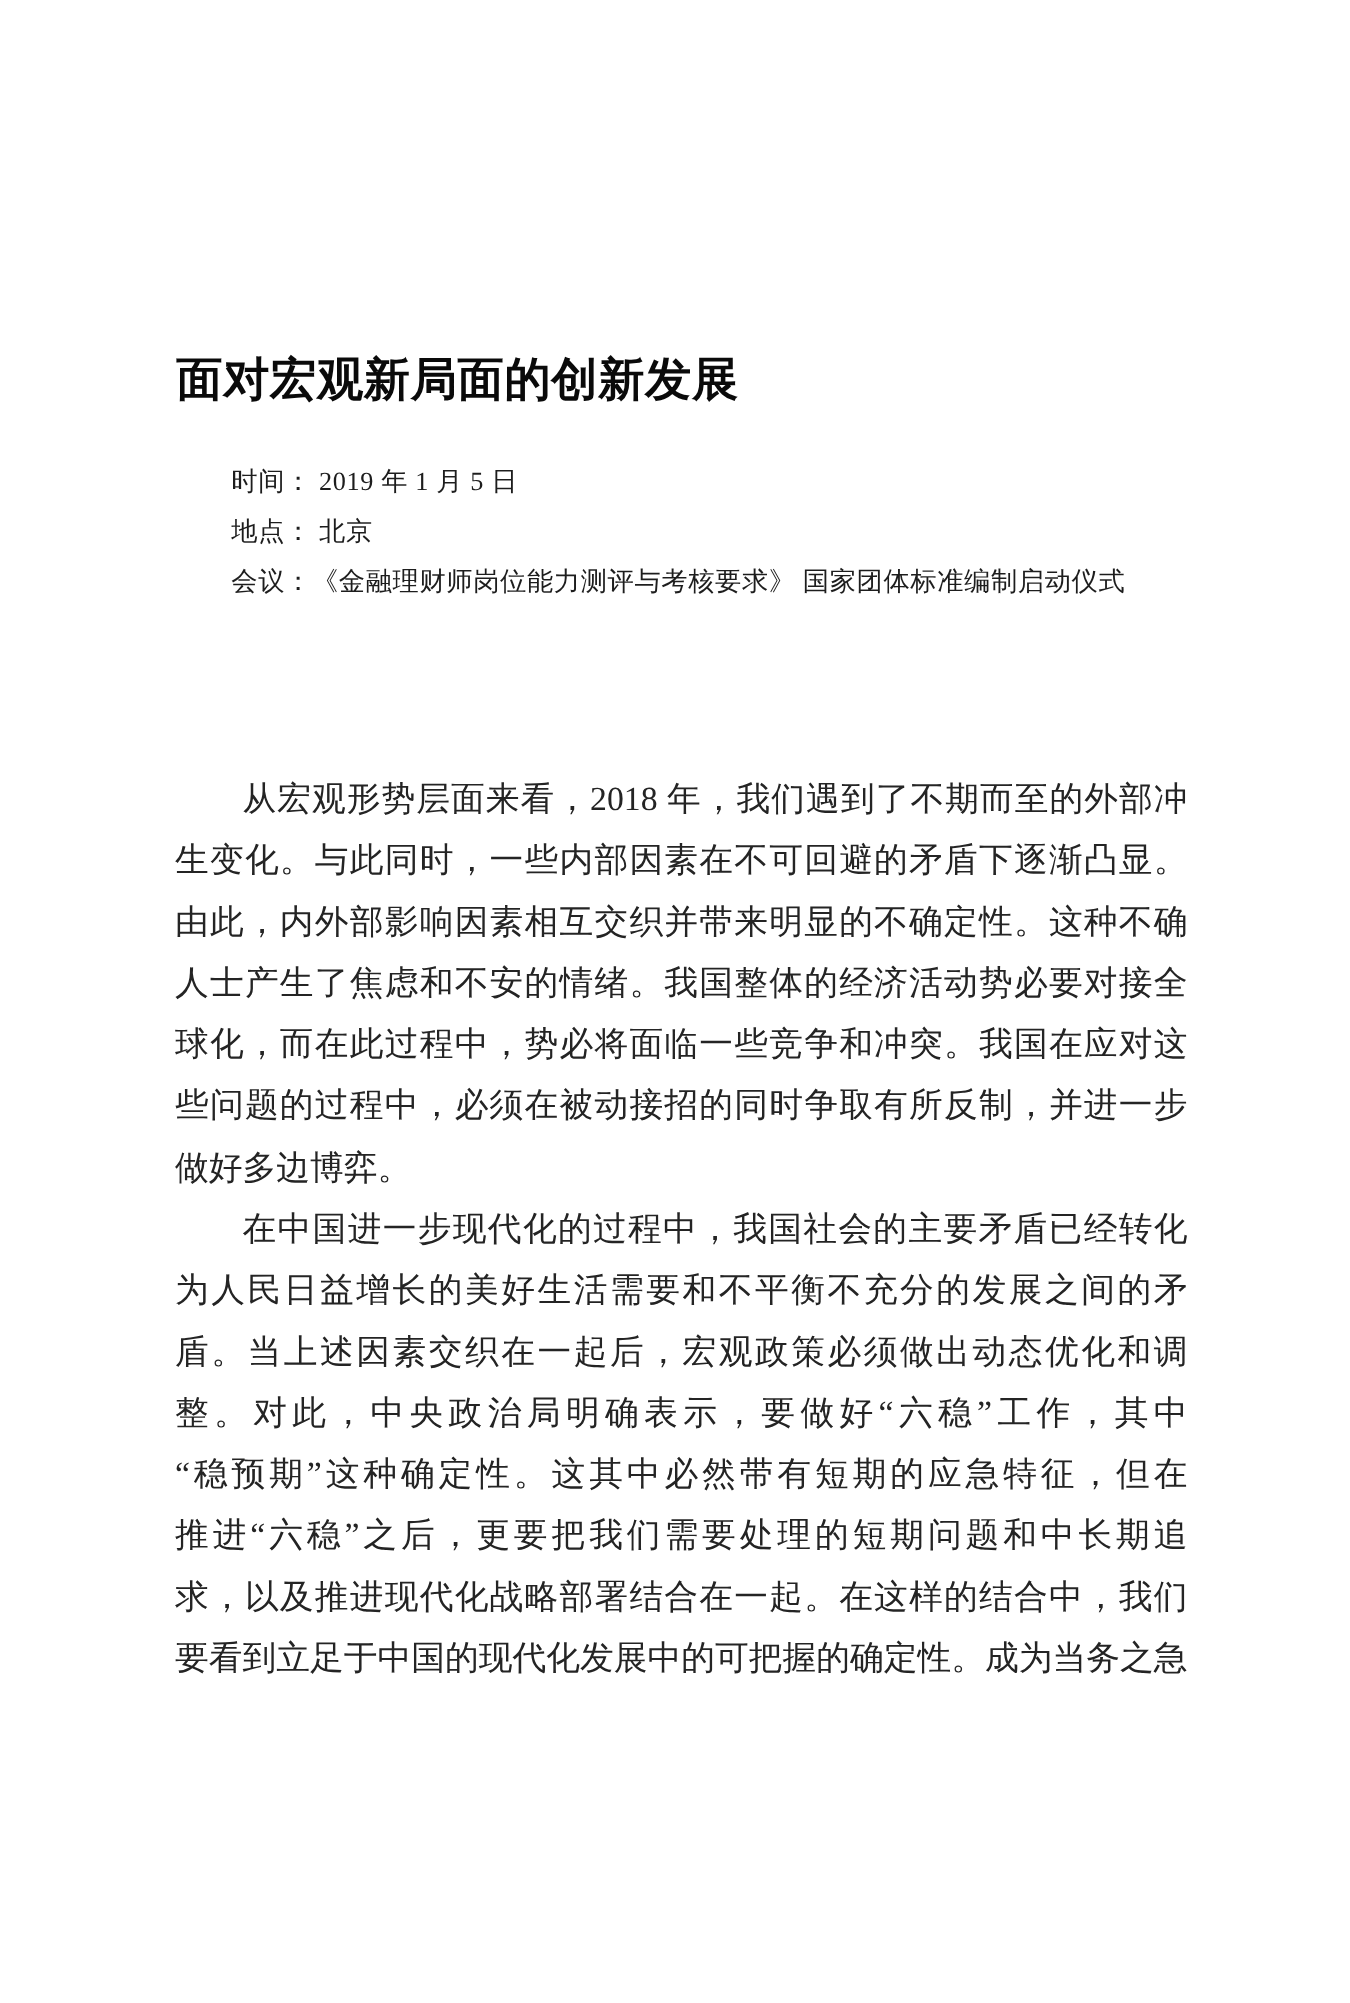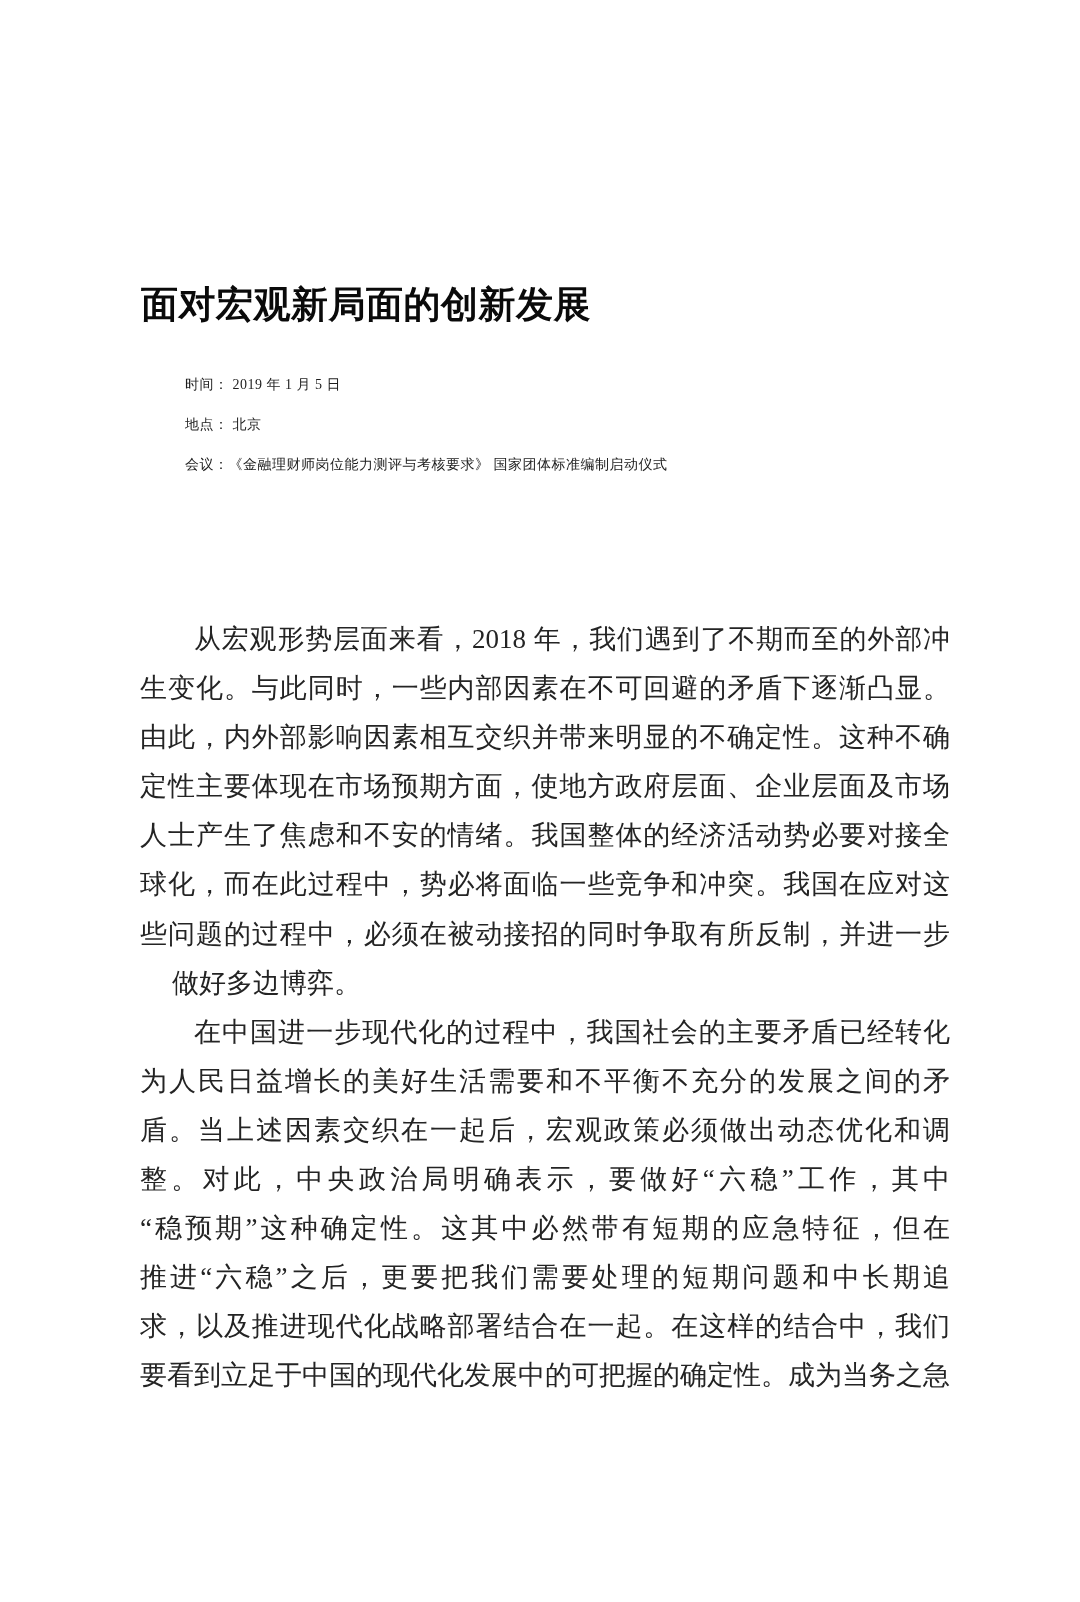--- a/index.html
+++ b/index.html
@@ -19,21 +19,21 @@
     margin: 286px 0 0 141px;
     font-family: "Liberation Serif", "DejaVu Serif", serif;
     font-weight: 900;
     font-size: 37px;
     line-height: 37px;
     color: #0a0a0a;
     letter-spacing: 0.5px;
   }
   .meta-block {
     margin: 42px 0 0 185px;
-    font-size: 14px;
+    font-size: 21px;
     color: #1d1d1d;
   }
   .meta-row {
     line-height: 40px;
     letter-spacing: 0.5px;
     white-space: pre;
   }
   .body-block {
     margin: 130px 130px 0 140px;
     width: 810px;
@@ -47,21 +47,20 @@
     line-height: 49.1px;
     text-align: justify;
     text-align-last: justify;
   }
   .line.indent {
     text-indent: 2em;
   }
   .line.flush-left {
     text-align: right;
     text-align-last: left;
-    margin-left: 32px;
   }
 </style>
 </head>
 <body>
 
 <div class="page">
   <h1 class="doc-title">面对宏观新局面的创新发展</h1>
 
   <div class="meta-block">
 
@@ -69,21 +68,20 @@
       <div class="meta-row"><span>地点：</span><span> 北京</span></div>
       <div class="meta-row"><span>会议：</span><span>《金融理财师岗位能力测评与考核要求》 国家团体标准编制启动仪式</span></div>
     </div>
 
   <div class="body-block">
 
   <div class="para">
         <div class="line indent">从宏观形势层面来看，2018 年，我们遇到了不期而至的外部冲</div>
         <div class="line">生变化。与此同时，一些内部因素在不可回避的矛盾下逐渐凸显。</div>
         <div class="line">由此，内外部影响因素相互交织并带来明显的不确定性。这种不确</div>
-        <div class="line">定性主要体现在市场预期方面，使地方政府层面、企业层面及市场</div>
         <div class="line">人士产生了焦虑和不安的情绪。我国整体的经济活动势必要对接全</div>
         <div class="line">球化，而在此过程中，势必将面临一些竞争和冲突。我国在应对这</div>
         <div class="line">些问题的过程中，必须在被动接招的同时争取有所反制，并进一步</div>
         <div class="line flush-left">做好多边博弈。</div>
       </div>
       <div class="para">
         <div class="line indent">在中国进一步现代化的过程中，我国社会的主要矛盾已经转化</div>
         <div class="line">为人民日益增长的美好生活需要和不平衡不充分的发展之间的矛</div>
         <div class="line">盾。当上述因素交织在一起后，宏观政策必须做出动态优化和调</div>
         <div class="line">整。对此，中央政治局明确表示，要做好“六稳”工作，其中</div>

